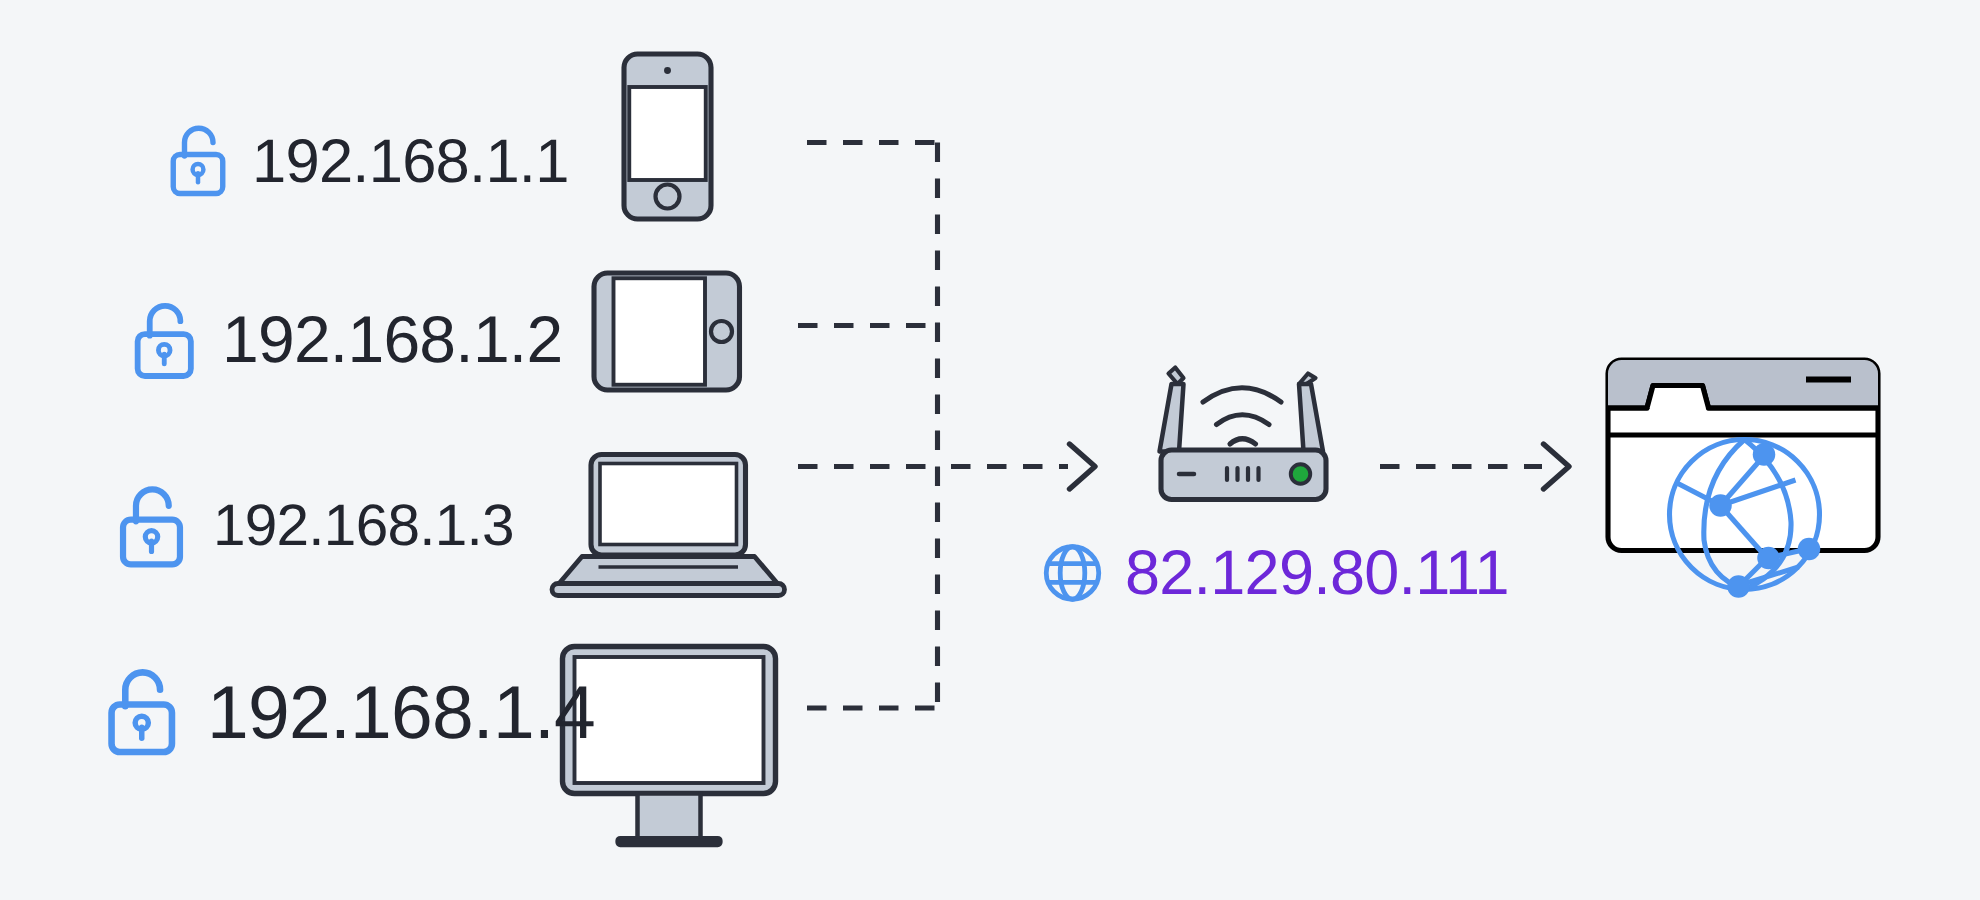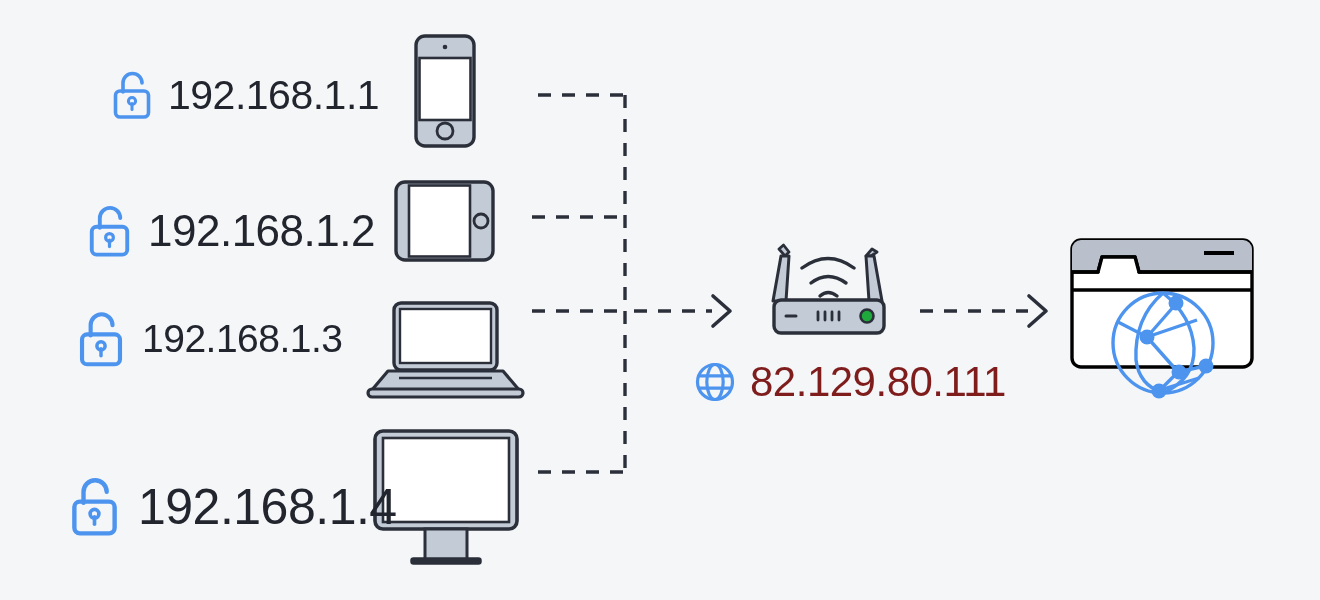--- a/index.html
+++ b/index.html
@@ -21,56 +21,57 @@
     height: 600px;
   }
   .lan-label {
     position: absolute;
     display: flex;
     align-items: center;
     white-space: nowrap;
     color: #22252e;
     font-weight: 500;
     letter-spacing: -0.5px;
+    margin-top: 12px;
   }
   .lan-label .lock-wrap {
     display: inline-flex;
     align-items: center;
     justify-content: center;
     flex: none;
   }
   .lan-label .ip-text {
     display: inline-block;
   }
   .wan-label {
     position: absolute;
     display: flex;
     align-items: center;
     white-space: nowrap;
-    color: #7f1d1d;
+    color: #6d28d9;
     font-weight: 500;
     letter-spacing: -0.5px;
     left: 694px;
     top: 358px;
     font-size: 42px;
   }
   .wan-label .globe-wrap {
     display: inline-flex;
     align-items: center;
     justify-content: center;
     flex: none;
     margin-right: 14px;
   }
   .row1 { left: 112px; top: 70px;  font-size: 41px; }
   .row1 .lock-wrap { width: 40px; height: 50px; margin-right: 16px; }
-  .row2 { left: 88px;  top: 204px; font-size: 44px; justify-content: flex-end; }
+  .row2 { left: 88px;  top: 188px; font-size: 44px; justify-content: flex-end; }
   .row2 .lock-wrap { width: 43px; height: 54px; margin-right: 17px; }
   .row3 { left: 78px;  top: 310px; font-size: 39px; }
   .row3 .lock-wrap { width: 46px; height: 58px; margin-right: 18px; }
-  .row4 { left: 70px;  top: 476px; font-size: 50px; }
+  .row4 { left: 70px;  top: 432px; font-size: 50px; }
   .row4 .lock-wrap { width: 49px; height: 61px; margin-right: 19px; }
 </style>
 </head>
 <body>
 
 <svg id="diagram" viewBox="0 0 1320 600" xmlns="http://www.w3.org/2000/svg">
   <defs>
     <style>
       .ln-dark { stroke: #2b2f3a; fill: none; }
       .fill-grey { fill: #c3cbd6; }

